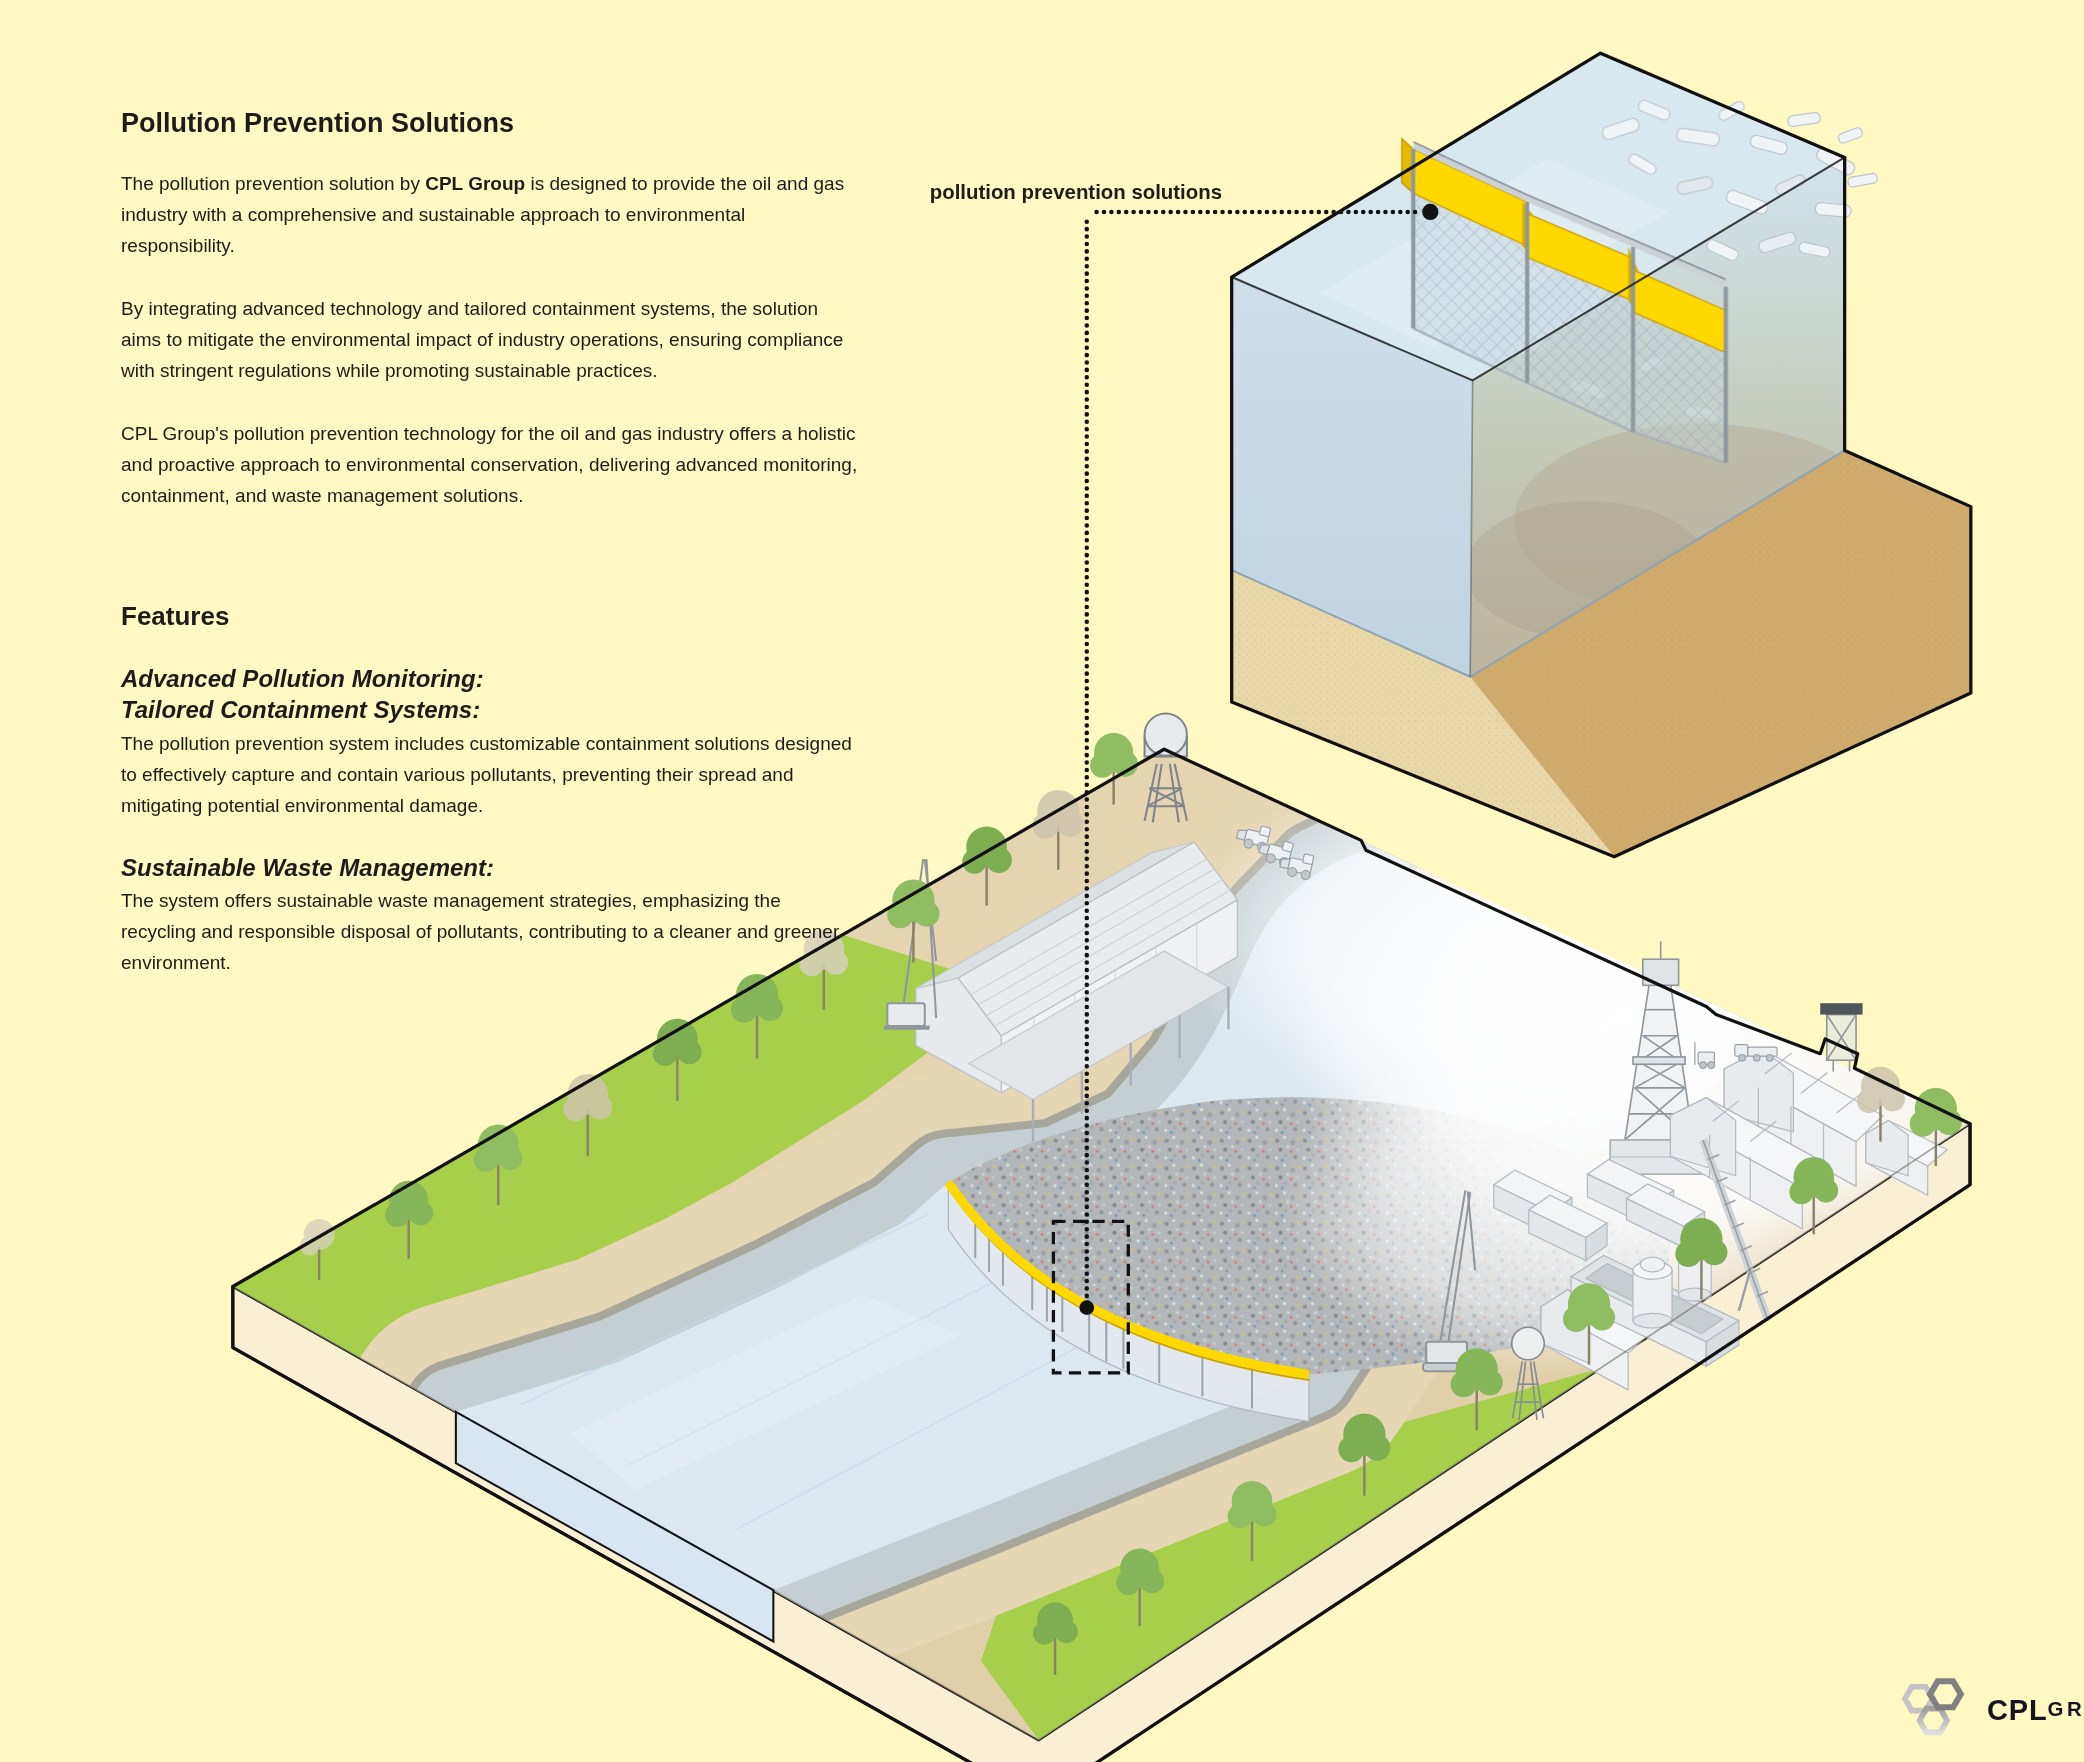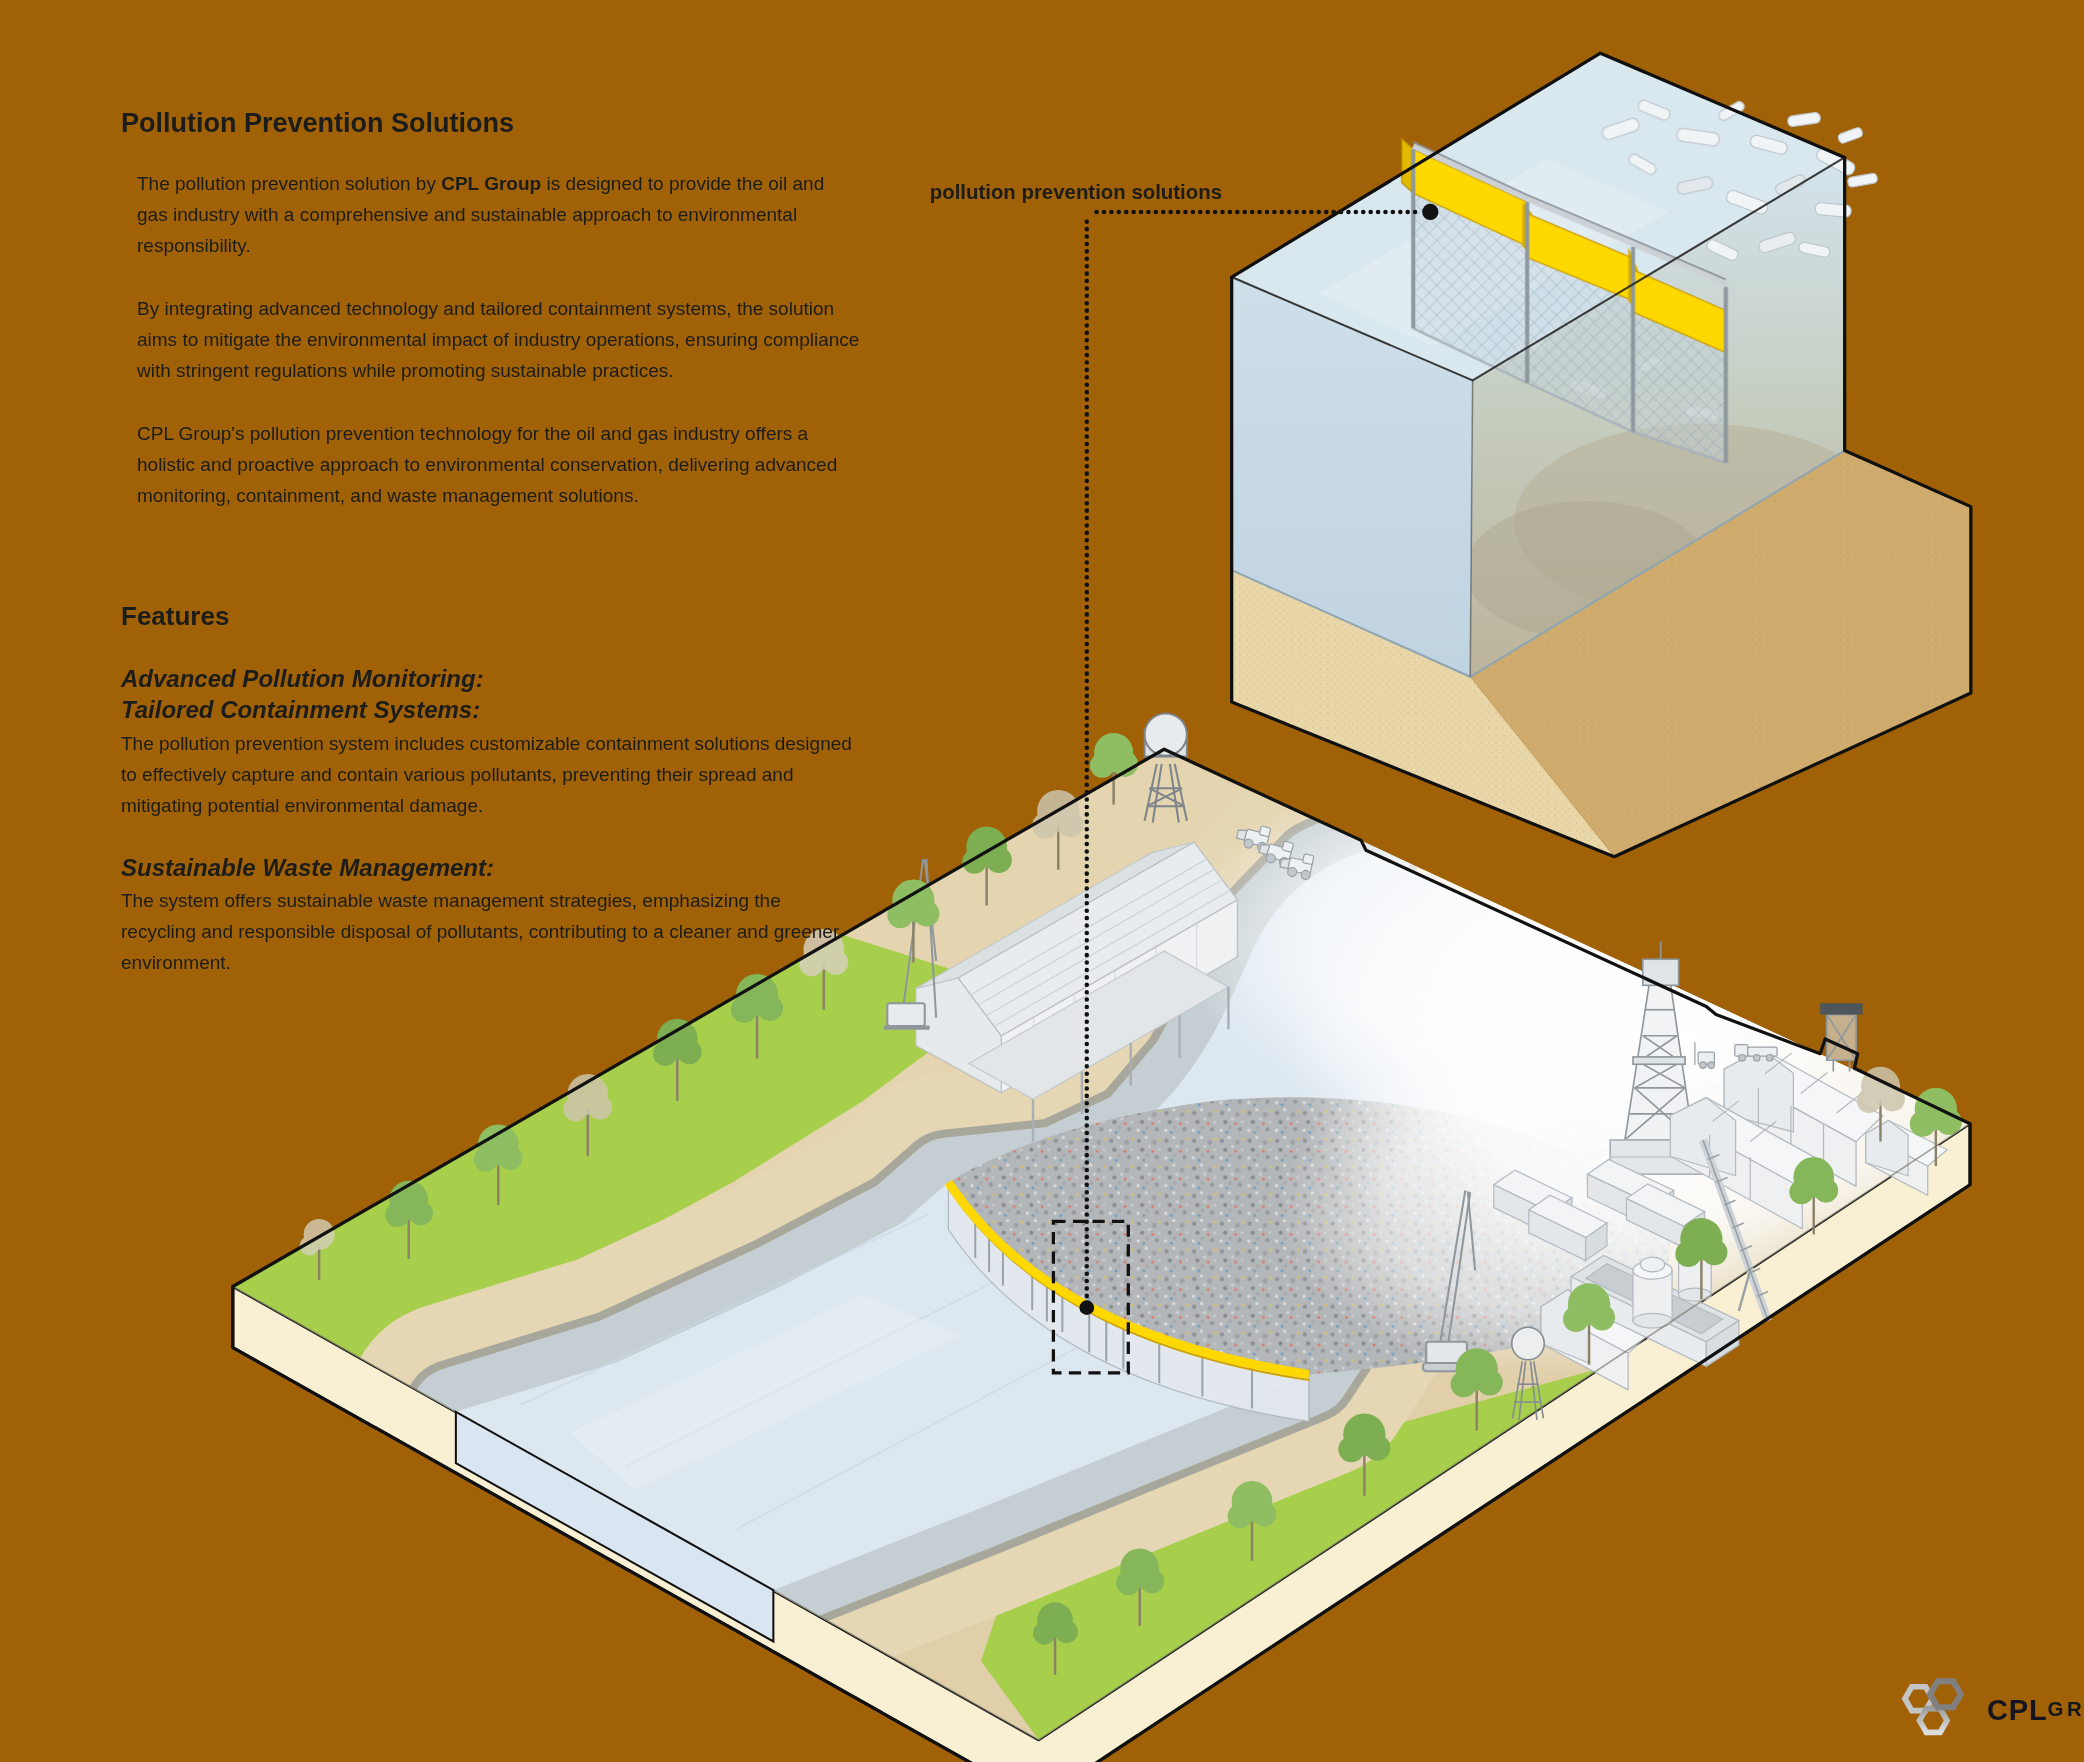--- a/index.html
+++ b/index.html
@@ -1,22 +1,22 @@
 <!DOCTYPE html>
 <html style="font-size:13px"><head>
 <meta charset="utf-8">
 <style>
   html,body{margin:0;padding:0;background:#ffffff;}
-  .canvas{position:relative;width:2084px;height:1763px;background:#a16207;overflow:hidden;
+  .canvas{position:relative;width:2084px;height:1763px;background:#fef9c3;overflow:hidden;
           font-family:"Liberation Sans", sans-serif;color:#1c1c1a;}
   .art{position:absolute;left:0;top:0;width:2084px;height:1763px;}
   
   .copy{position:absolute;left:121px;top:107px;width:739px;}
   .copy h1{font-size:27px;line-height:33px;font-weight:bold;margin:0 0 28px 0;}
-  .copy p{font-size:19px;line-height:31px;margin:0 0 32px 16px;}
+  .copy p{font-size:19px;line-height:31px;margin:0 0 32px 0;}
   .copy .brand{font-weight:bold;}
   .feat-head{font-size:26px;font-weight:bold;margin:90px 0 33px 0;}
   .feat-title{font-size:24px;line-height:28px;font-weight:bold;font-style:italic;margin:0 0 3.3px 0;}
   .feat-body{margin:0 0 33px 0 !important;}
   
   .callout{position:absolute;left:896px;top:181px;width:326px;text-align:right;
            font-size:20.4px;font-weight:bold;white-space:nowrap;}
   
   .logo{position:absolute;left:1894px;top:1676px;display:flex;align-items:center;gap:8.1px;}
   .logo .words{display:flex;flex-direction:row;line-height:1;}

